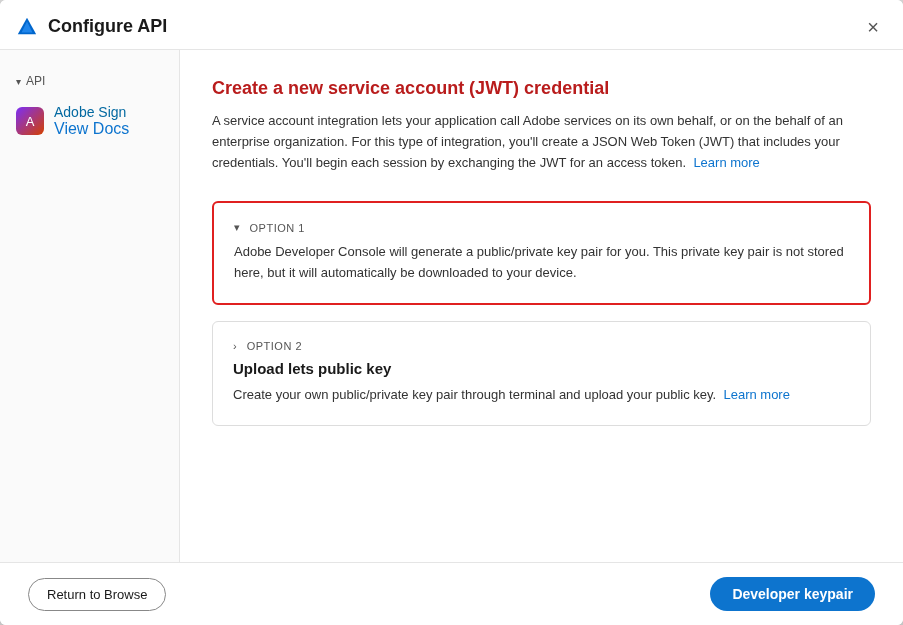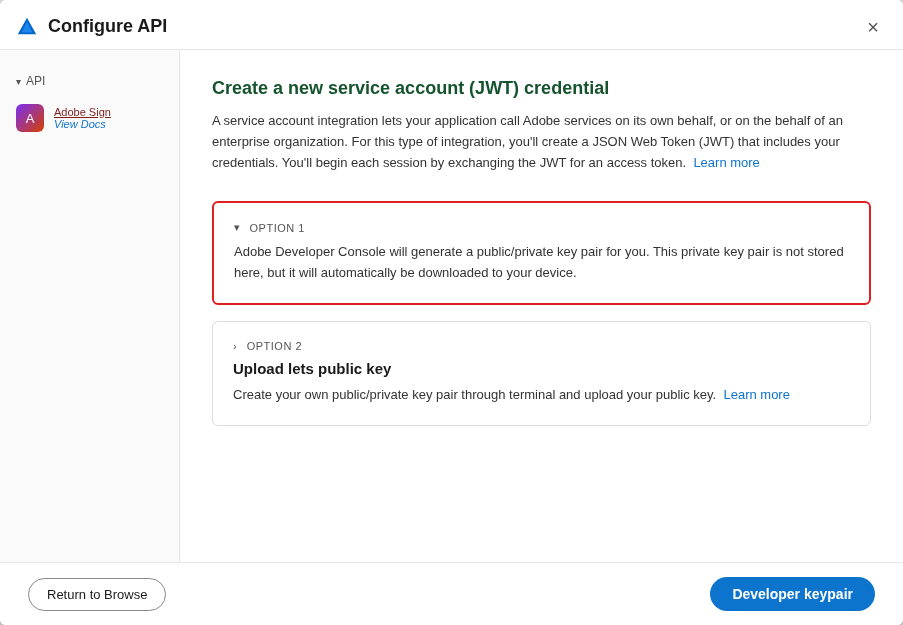--- a/index.html
+++ b/index.html
@@ -93,40 +93,38 @@
       justify-content: center;
       color: #fff;
       font-size: 13px;
       flex-shrink: 0;
     }
     .sidebar-item-text {
       display: flex;
       flex-direction: column;
     }
     .sidebar-item-name {
-      font-size: 11px;
+      font-size: 14px;
       font-weight: 500;
-      color: #7f1d1d;
-      text-decoration: underline;
+      color: #0369a1;
     }
     .sidebar-item-link {
-      font-size: 11px;
+      font-size: 16px;
       color: #0d74ce;
       text-decoration: none;
-      font-style: italic;
     }
     .main-content {
       flex: 1;
       padding: 28px 32px 20px 32px;
       overflow-y: auto;
     }
     .section-title {
       font-size: 18px;
       font-weight: 600;
-      color: #14532d;
+      color: #b91c1c;
       margin-bottom: 12px;
     }
     .section-description {
       font-size: 13px;
       color: #333;
       line-height: 1.6;
       margin-bottom: 28px;
     }
     .section-description a {
       color: #0d74ce;

